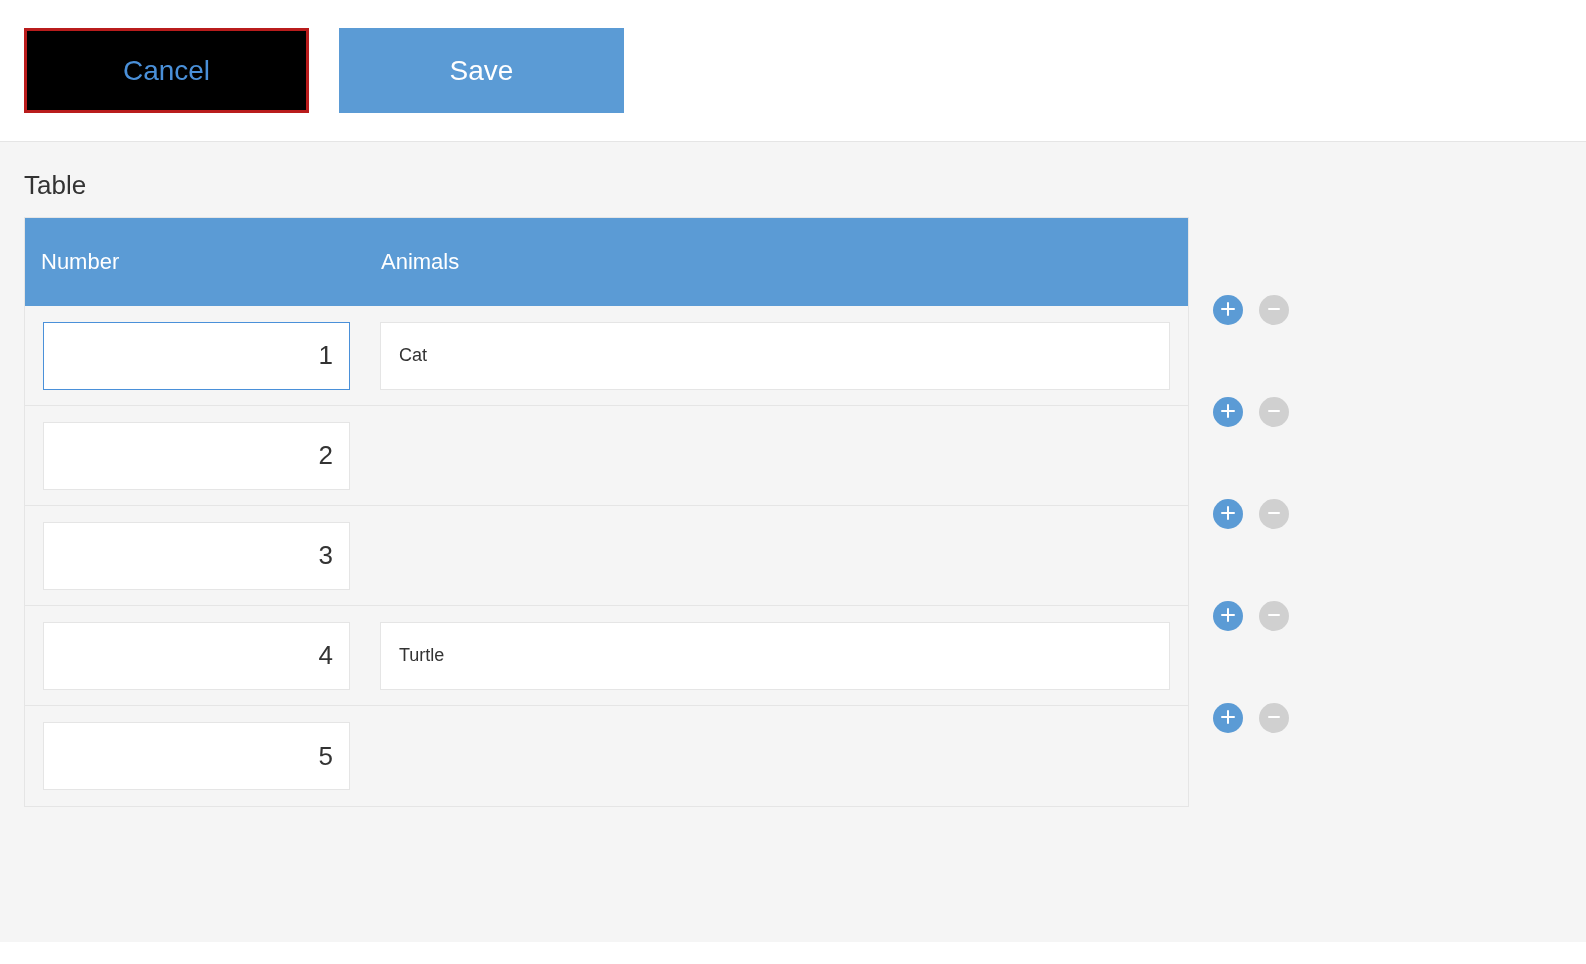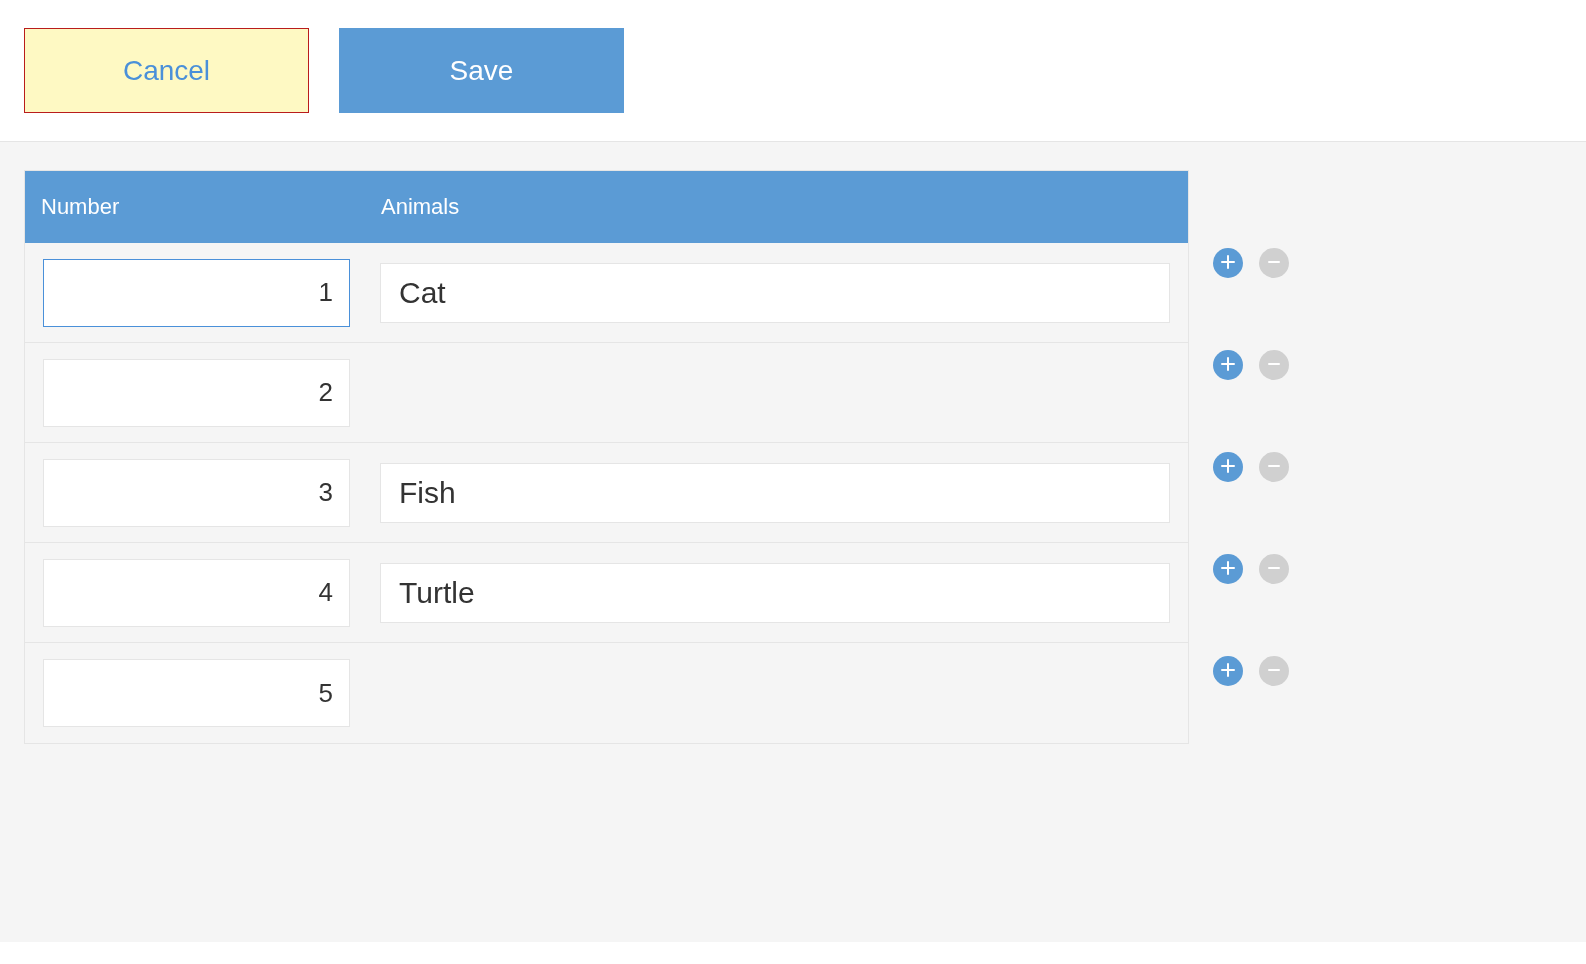--- a/index.html
+++ b/index.html
@@ -26,23 +26,23 @@
       justify-content: center;
       width: 285px;
       height: 85px;
       font-size: 28px;
       font-weight: 300;
       cursor: pointer;
       border: none;
       font-family: inherit;
     }
     .btn-cancel {
-      background: #fef9c3;
+      background: #000000;
       color: #4a90d9;
-      border: 1px solid #b91c1c;
+      border: 3px solid #b91c1c;
     }
     .btn-save {
       background: #5b9bd5;
       color: #ffffff;
       text-align: center;
     }
     .content {
       background: #f5f5f5;
       padding: 28px 24px;
       min-height: 800px;
@@ -60,21 +60,21 @@
     }
     .table {
       width: 1165px;
       border: 1px solid #e5e5e5;
       background: #f5f5f5;
     }
     .table-header {
       display: flex;
       background: #5b9bd5;
       color: #ffffff;
-      height: 72px;
+      height: 88px;
       align-items: center;
       justify-content: space-between;
     }
     .th-number {
       width: 340px;
       padding-left: 16px;
       font-size: 22px;
       font-weight: 300;
     }
     .th-animals {
@@ -109,25 +109,25 @@
       font-family: inherit;
       font-weight: 300;
       color: #333333;
     }
     .input-number.focused {
       border: 1px solid #4a90d9;
       outline: none;
     }
     .input-text {
       flex: 1;
-      height: 60px;
+      height: 68px;
       border: 1px solid #e5e5e5;
       background: #ffffff;
       padding: 0 18px;
-      font-size: 30px;
+      font-size: 18px;
       font-family: inherit;
       font-weight: 300;
       color: #333333;
     }
     .row-actions {
       display: flex;
       flex-direction: column;
       gap: 72px;
       padding-top: 78px;
     }
@@ -160,38 +160,38 @@
   </style>
 </head>
 <body>
 
 <div class="toolbar">
   <button class="btn btn-cancel">Cancel</button>
   <button class="btn btn-save">Save</button>
 </div>
 
 <div class="content">
+  <div class="table-label">Table</div>
 
   <div class="table-wrapper">
     <div class="table">
       <div class="table-header">
         <div class="th-number">Number</div>
         <div class="th-animals">Animals</div>
       </div>
       <div class="table-body" id="table-body">
           <div class="table-row">
             <input type="text" class="input-number focused" value="1" style="">
             <input type="text" class="input-text" value="Cat" style="">
           </div>
           <div class="table-row">
             <input type="text" class="input-number" value="2" style="">
           </div>
           <div class="table-row">
             <input type="text" class="input-number" value="3" style="">
-            <input type="text" class="input-text" value="Fish" style="">
           </div>
           <div class="table-row">
             <input type="text" class="input-number" value="4" style="">
             <input type="text" class="input-text" value="Turtle" style="">
           </div>
           <div class="table-row">
             <input type="text" class="input-number" value="5" style="">
           </div>
         </div>
     </div>

